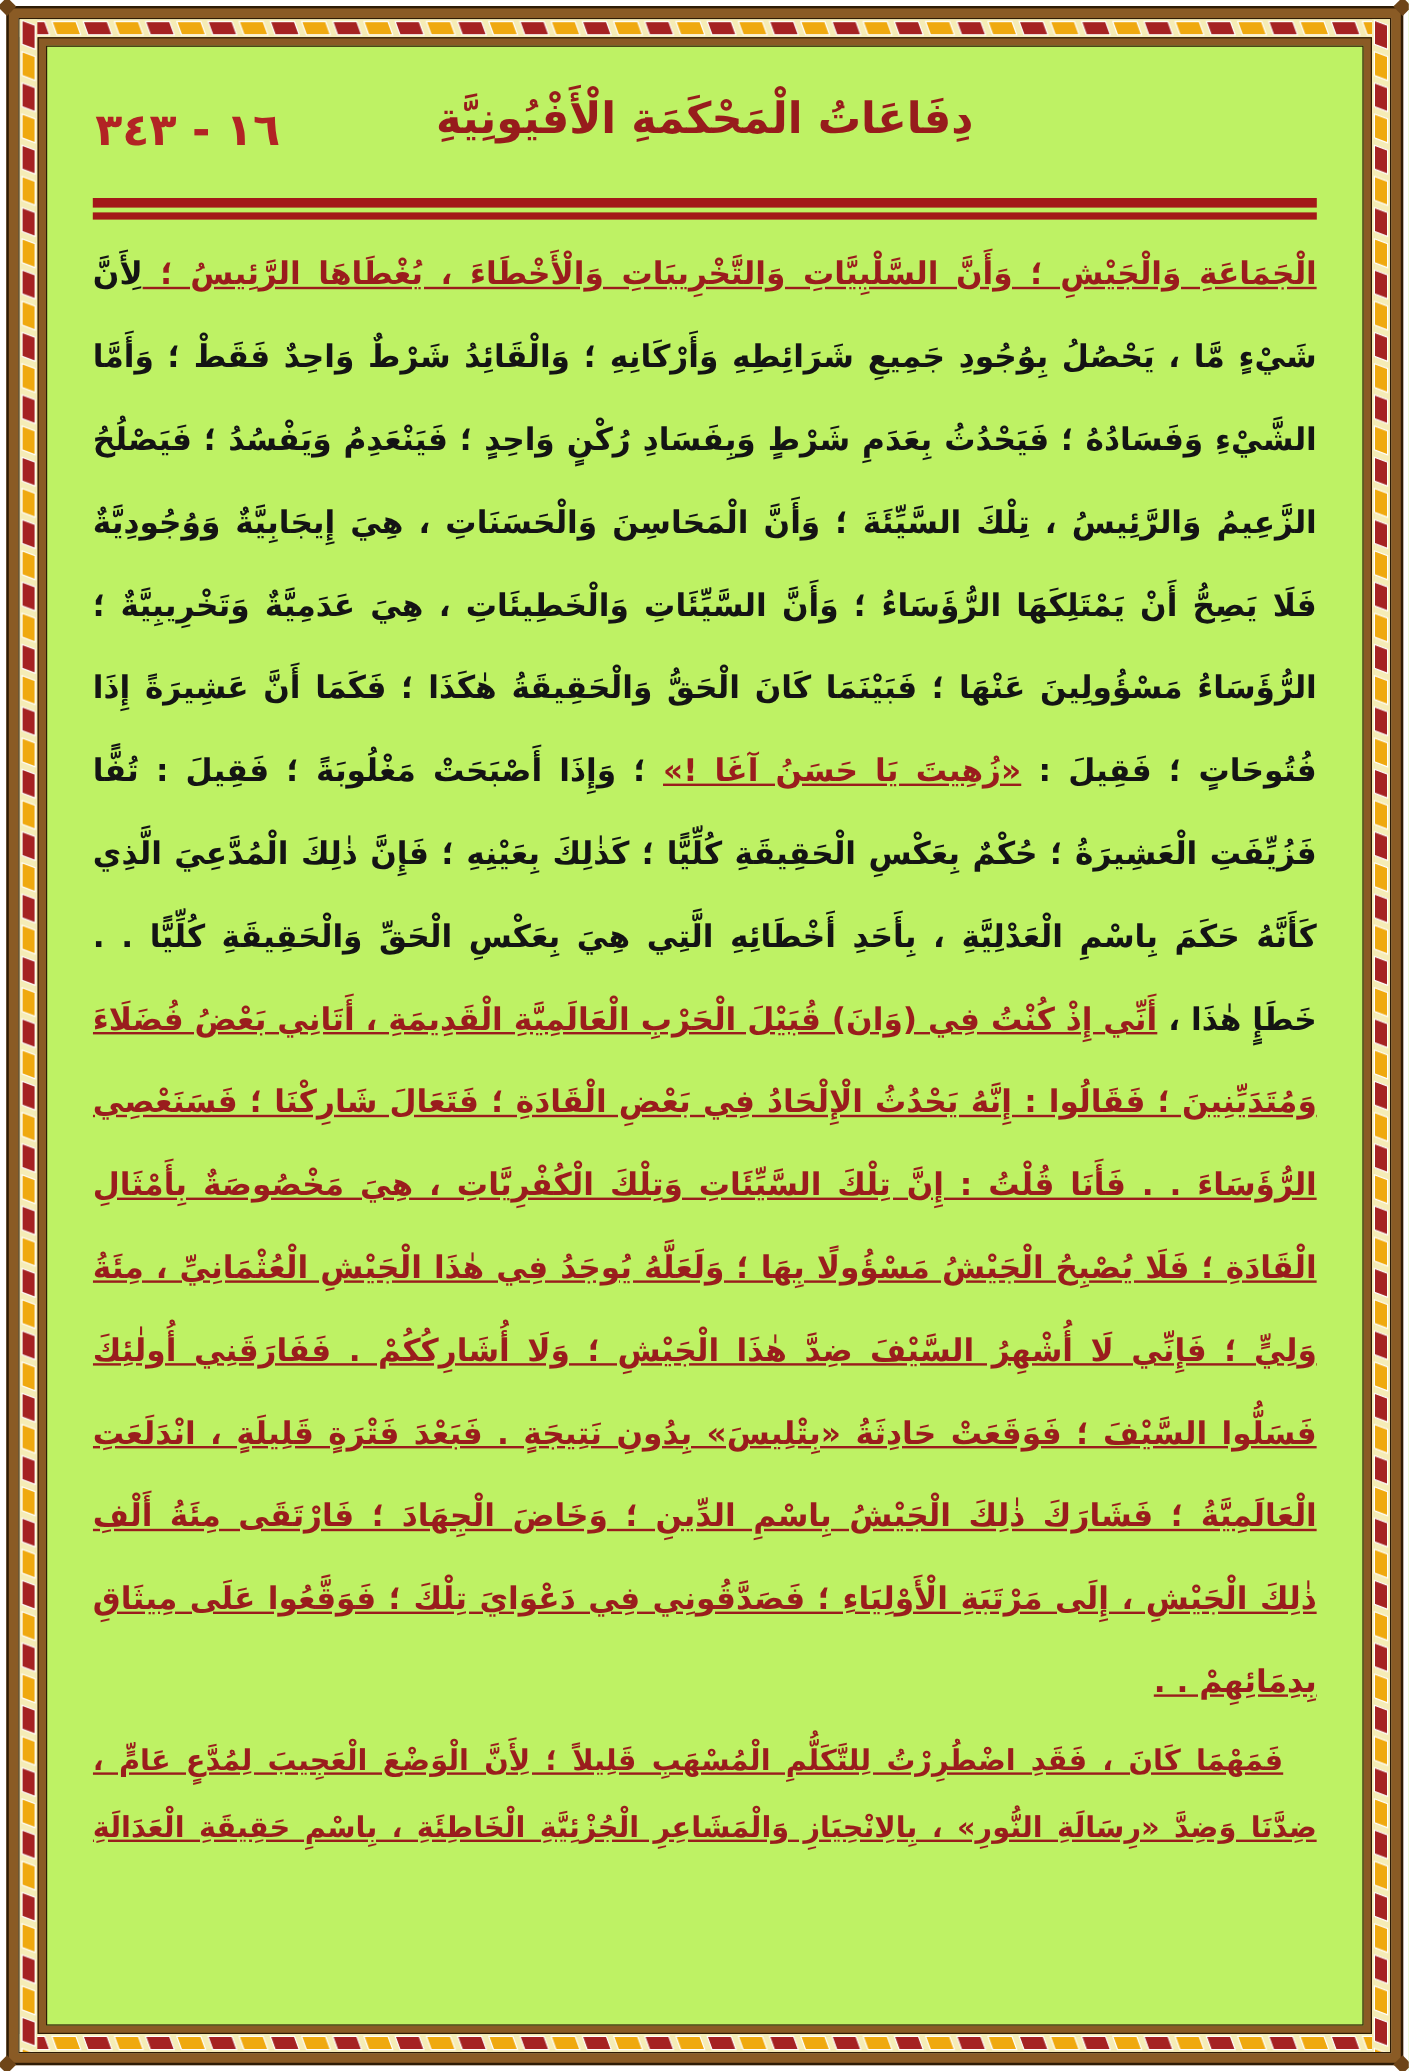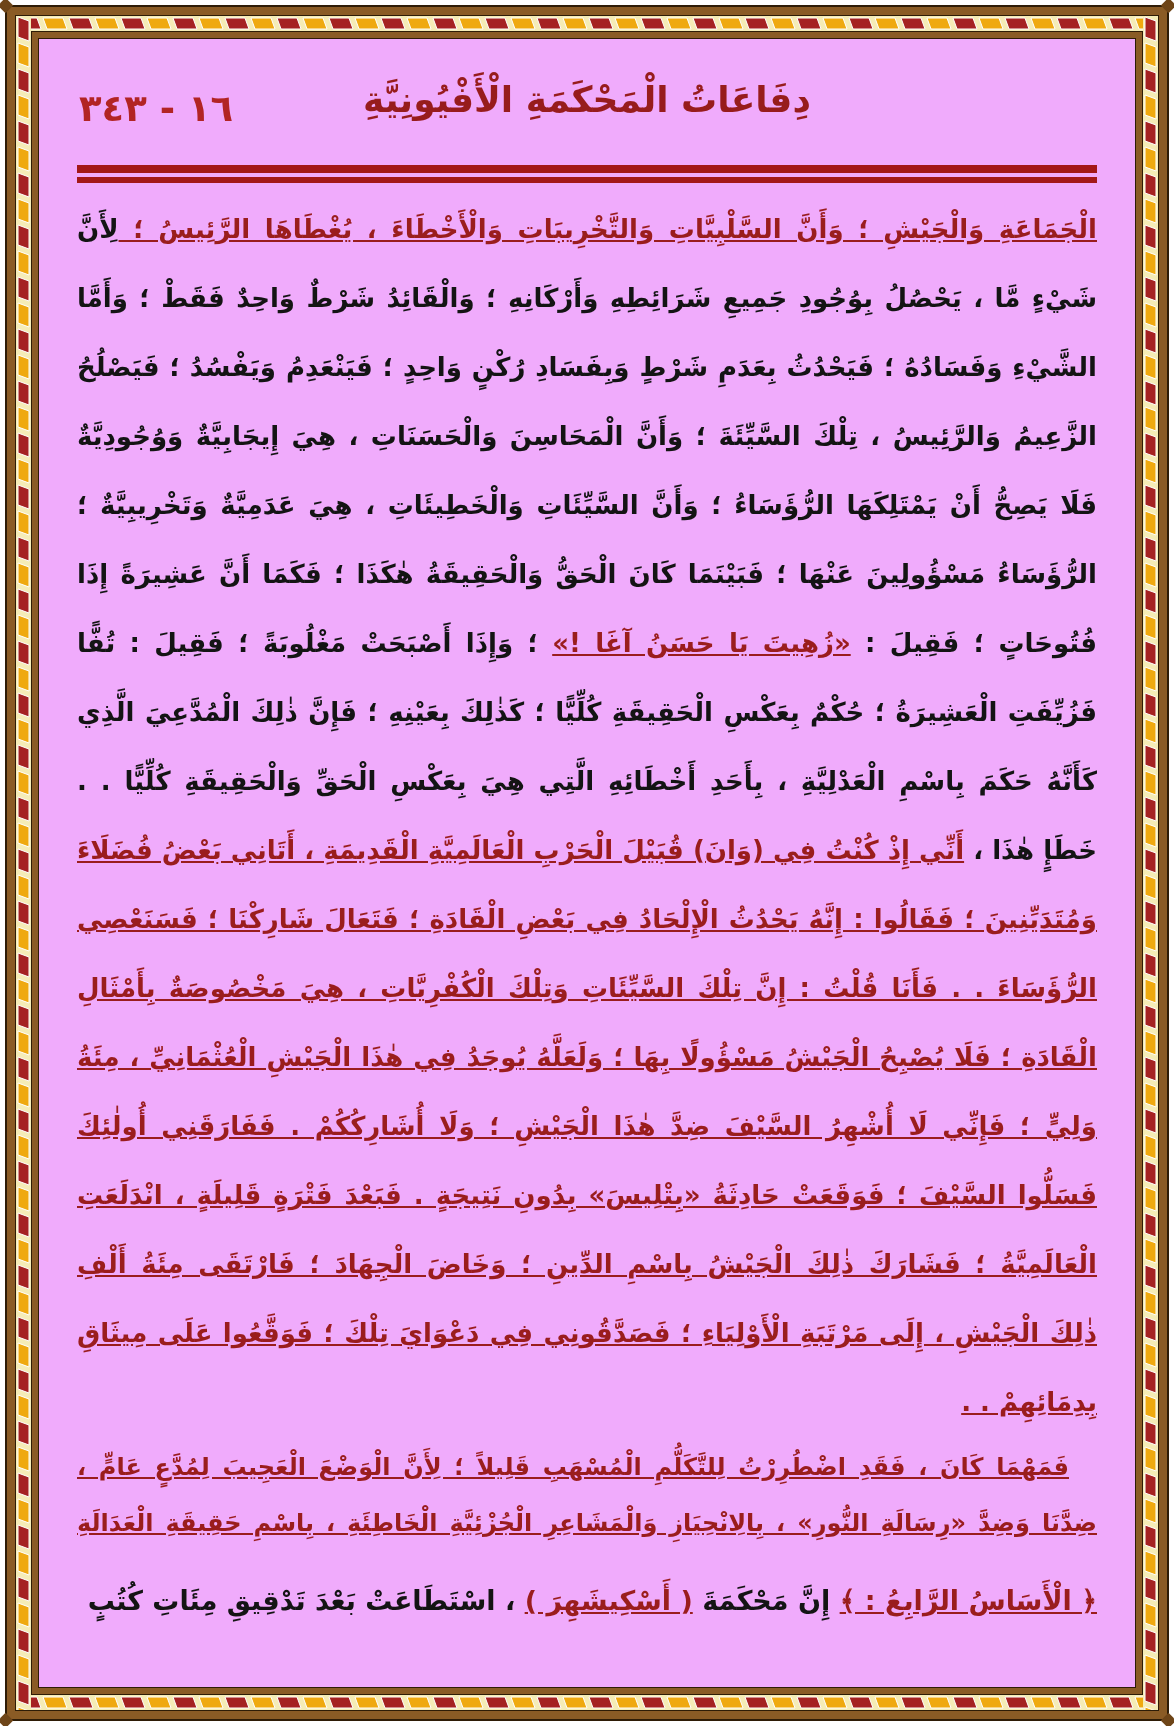--- a/index.html
+++ b/index.html
@@ -10,21 +10,21 @@
   
   .frame{position:absolute;inset:5px;border:2px solid #2e1c06;background:#8a5b25;}
   .band{position:absolute;inset:8px;border:1px solid #2e1c06;background:#f5ecb6;}
   .band svg{position:absolute;display:block;}
   .band .bs-top{top:0;left:0;right:0;height:15px;width:100%;}
   .band .bs-bottom{bottom:0;left:0;right:0;height:15px;width:100%;}
   .band .bs-left{top:0;bottom:0;left:0;width:15px;height:100%;}
   .band .bs-right{top:0;bottom:0;right:0;width:15px;height:100%;}
   .innerbrown{position:absolute;inset:24px;border:1px solid #2e1c06;background:#8a5b25;}
   .content{
-    position:absolute;inset:31px;border:1px solid #2e1c06;background:#f0abfc;
+    position:absolute;inset:31px;border:1px solid #2e1c06;background:#bef264;
     padding:26px 38px 0 38px;box-sizing:border-box;
   }
   .finial{position:absolute;width:11px;height:11px;background:#6e4518;transform:rotate(45deg);}
   .finial.tl{top:-7px;left:-7px;} .finial.tr{top:-7px;right:-7px;}
   .finial.bl{bottom:-7px;left:-7px;} .finial.br{bottom:-7px;right:-7px;}
   
   .header{position:relative;height:86px;}
   .page-num{
     position:absolute;left:2px;top:22px;font-size:37px;font-weight:700;
     color:var(--pagenum);letter-spacing:2px;
@@ -118,18 +118,15 @@
           <div class="ln"><span class="red">وَلِيٍّ ؛ فَإِنِّي لَا أُشْهِرُ السَّيْفَ ضِدَّ هٰذَا الْجَيْشِ ؛ وَلَا أُشَارِكُكُمْ . فَفَارَقَنِي أُولٰئِكَ الْفُضَلَاءُ ؛</span></div>
           <div class="ln"><span class="red">فَسَلُّوا السَّيْفَ ؛ فَوَقَعَتْ حَادِثَةُ «بِتْلِيسَ» بِدُونِ نَتِيجَةٍ . فَبَعْدَ فَتْرَةٍ قَلِيلَةٍ ، انْدَلَعَتِ الْحَرْبُ</span></div>
           <div class="ln"><span class="red">الْعَالَمِيَّةُ ؛ فَشَارَكَ ذٰلِكَ الْجَيْشُ بِاسْمِ الدِّينِ ؛ وَخَاضَ الْجِهَادَ ؛ فَارْتَقَى مِئَةُ أَلْفِ شَهِيدٍ مِنْ</span></div>
           <div class="ln"><span class="red">ذٰلِكَ الْجَيْشِ ، إِلَى مَرْتَبَةِ الْأَوْلِيَاءِ ؛ فَصَدَّقُونِي فِي دَعْوَايَ تِلْكَ ؛ فَوَقَّعُوا عَلَى مِيثَاقِ وَلَايَتِهِمْ</span></div>
           <div class="ln nj"><span class="red">بِدِمَائِهِمْ . .</span></div>
         </div>
       <div class="p2">
           <div class="ln" style="padding-right: 28px;"><span class="red">فَمَهْمَا كَانَ ، فَقَدِ اضْطُرِرْتُ لِلتَّكَلُّمِ الْمُسْهَبِ قَلِيلاً ؛ لِأَنَّ الْوَضْعَ الْعَجِيبَ لِمُدَّعٍ عَامٍّ ، عَمِلَ مُزَيِّفاً</span></div>
           <div class="ln"><span class="red">ضِدَّنَا وَضِدَّ «رِسَالَةِ النُّورِ» ، بِالِانْحِيَازِ وَالْمَشَاعِرِ الْجُزْئِيَّةِ الْخَاطِئَةِ ، بِاسْمِ حَقِيقَةِ الْعَدَالَةِ الَّتِي مِنَ الْخَوَاصِّ</span></div>
         </div>
-      <div class="pf">
-          <div class="ln nj"><span class="red">﴿ الْأَسَاسُ الرَّابِعُ : ﴾</span><span class="black"> إِنَّ مَحْكَمَةَ </span><span class="red">( أَسْكِيشَهِرَ )</span><span class="black"> ، اسْتَطَاعَتْ بَعْدَ تَدْقِيقِ مِئَاتِ كُتُبٍ</span></div>
-        </div>
     </div>
   </div>
 </div>
 
 </body></html>

